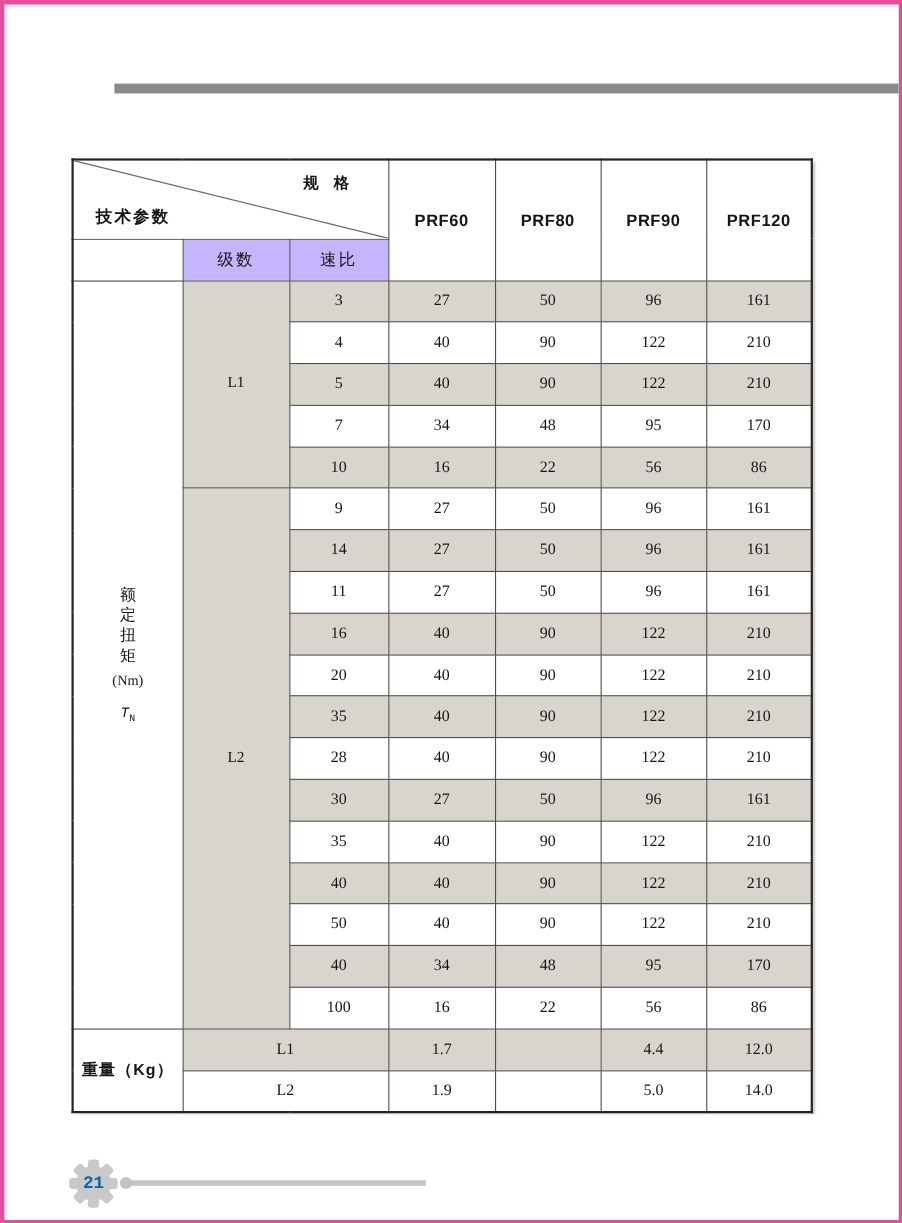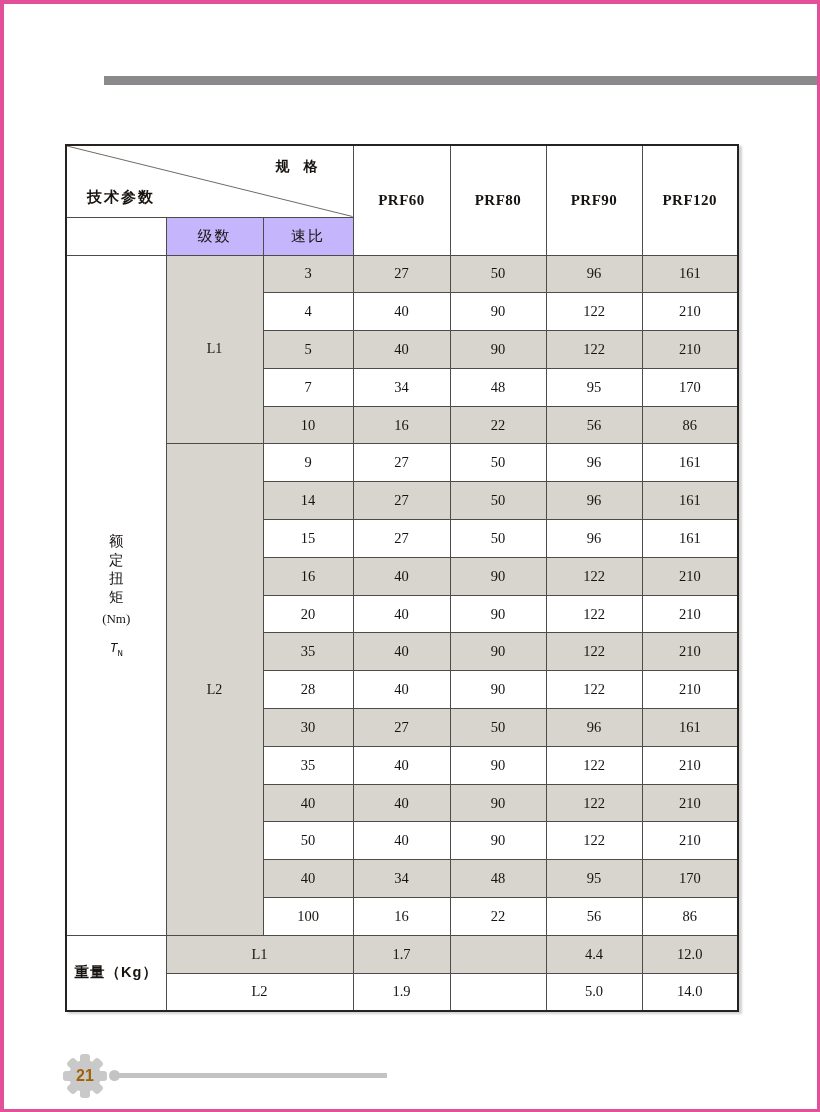--- a/index.html
+++ b/index.html
@@ -37,21 +37,21 @@
     text-align:center; vertical-align:middle;
     font-family:"Liberation Serif", serif;
     font-size:14.5px; color:#171310;
     padding:0; overflow:hidden;
   }
   .spec-table { border:2px solid #262220; }
   tr.hrow1 { height:72px; }
   tr.hrow2 { height:38px; }
   .spec-table tbody tr { height:37.8px; }
   .spec-table th {
-    font-family:Liberation Serif, serif;
+    font-family:Liberation Sans, sans-serif;
     font-weight:600; font-size:15px; letter-spacing:0.5px;
     background:#fff;
   }
   td.diag-cell { position:relative; background:#fff; }
   .diag-line { position:absolute; left:0; top:0; width:100%; height:100%; display:block; }
   .corner-top {
     position:absolute; right:30px; top:12px;
     font-family:"Liberation Sans", sans-serif;
     font-weight:bold; font-size:14px; letter-spacing:5px;
   }
@@ -74,22 +74,22 @@
   .sym { font-size:13px; margin-top:14px; font-family:Liberation Mono, monospace; }
   .sym i { font-style:italic; }
   .sym sub { font-size:9px; }
   td.weight-cell { font-family:"Liberation Sans", sans-serif; font-weight:bold; font-size:14.5px; letter-spacing:1px; }
   
   .gear-badge { position:absolute; left:57px; top:1048px; width:48px; height:48px; }
   .gear-badge svg { position:absolute; left:0; top:0; width:48px; height:48px; }
   .pnum {
     position:absolute; left:0; top:0; width:48px; height:48px;
     display:flex; align-items:center; justify-content:center;
-    font-size:16px; font-weight:bold; color:#a16207;
-    font-family:Liberation Sans, sans-serif;
+    font-size:16px; font-weight:bold; color:#0369a1;
+    font-family:Liberation Mono, monospace;
   }
   .dot {
     position:absolute; left:105px; top:1066px; width:11px; height:11px;
     border-radius:50%; background:#c3c3c3;
   }
   .footer-line {
     position:absolute; left:114px; top:1069px; width:269px; height:5px;
     background:#c3c3c3;
   }
 </style>
@@ -187,21 +187,21 @@
             <td>161</td>
           </tr>
           <tr class="shaded">
             <td>14</td>
             <td>27</td>
             <td>50</td>
             <td>96</td>
             <td>161</td>
           </tr>
           <tr>
-            <td>15</td>
+            <td>11</td>
             <td>27</td>
             <td>50</td>
             <td>96</td>
             <td>161</td>
           </tr>
           <tr class="shaded">
             <td>16</td>
             <td>40</td>
             <td>90</td>
             <td>122</td>

